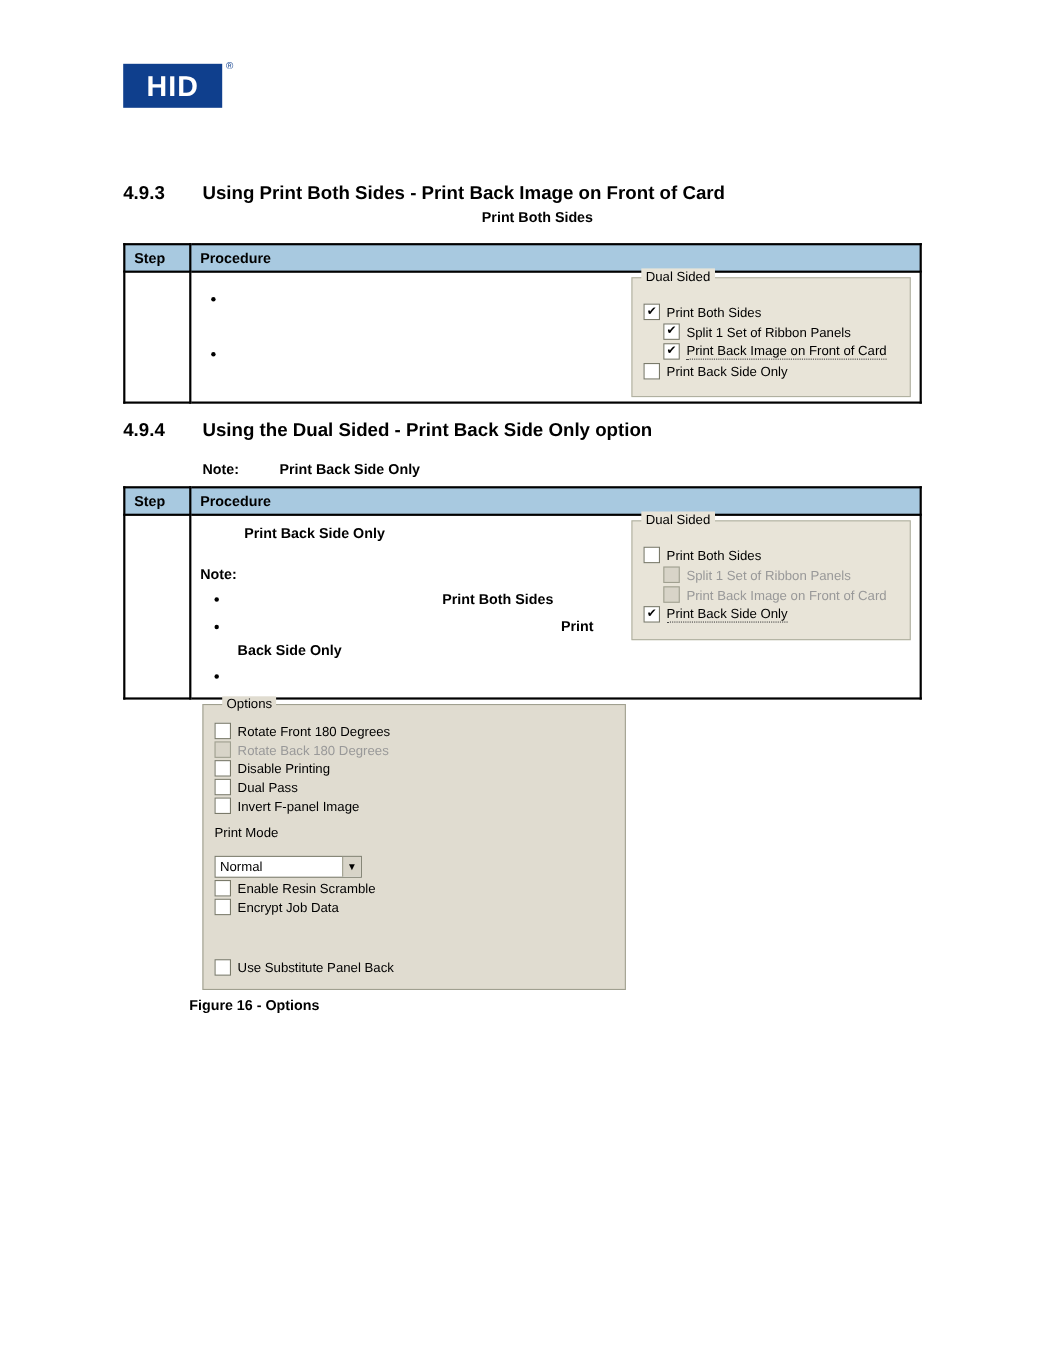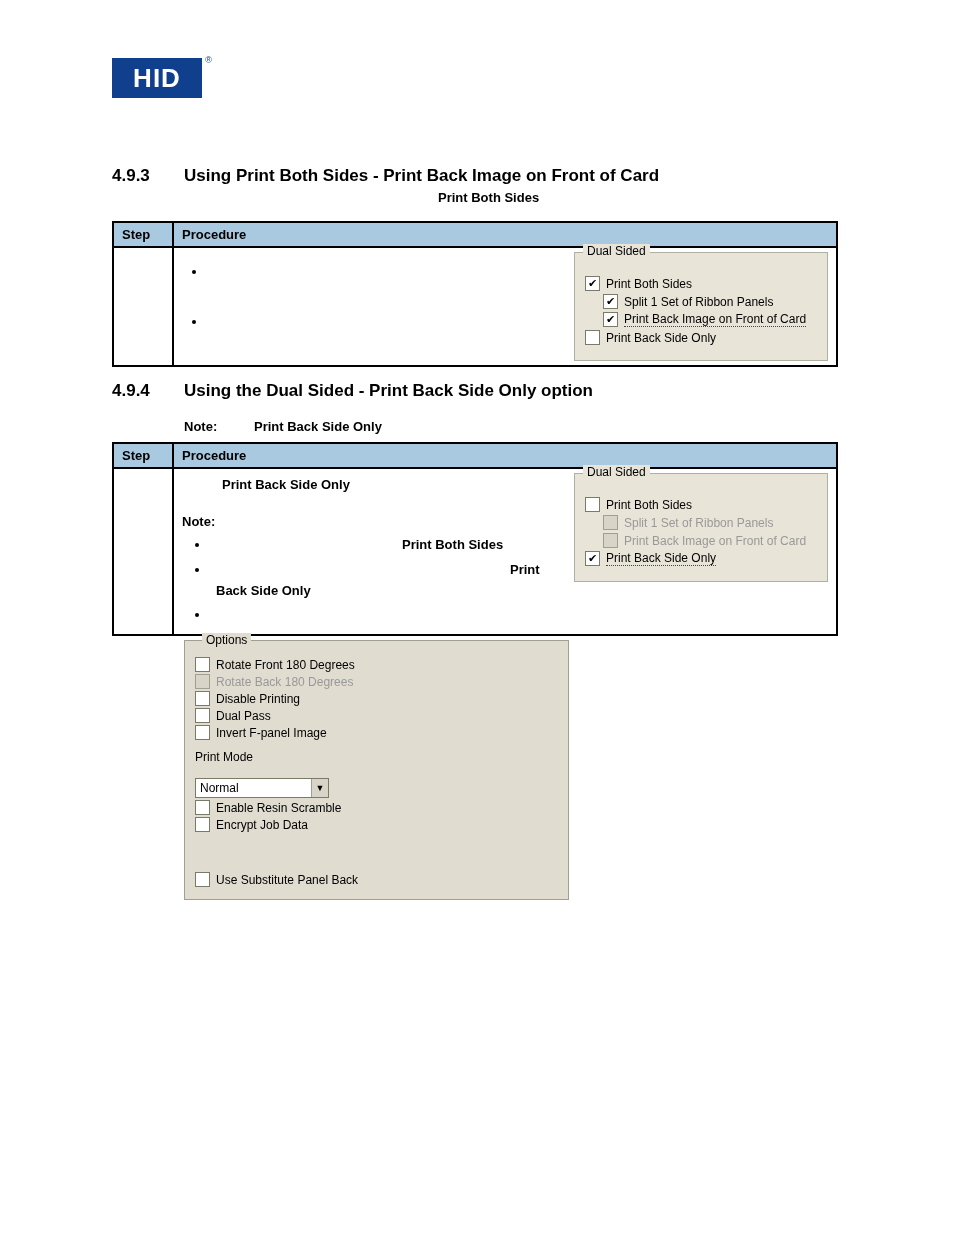--- a/index.html
+++ b/index.html
@@ -408,14 +408,15 @@
         </div>
         <div style="height:36px"></div>
         <div class="opt-row">
           <span class="chk"></span>
           <span class="chk-label">Use Substitute Panel Back</span>
         </div>
       </div>
     </div>
   </div>
 
+  <div class="fig-caption">Figure 16 - Options</div>
 
 </div>
 
 </body></html>

